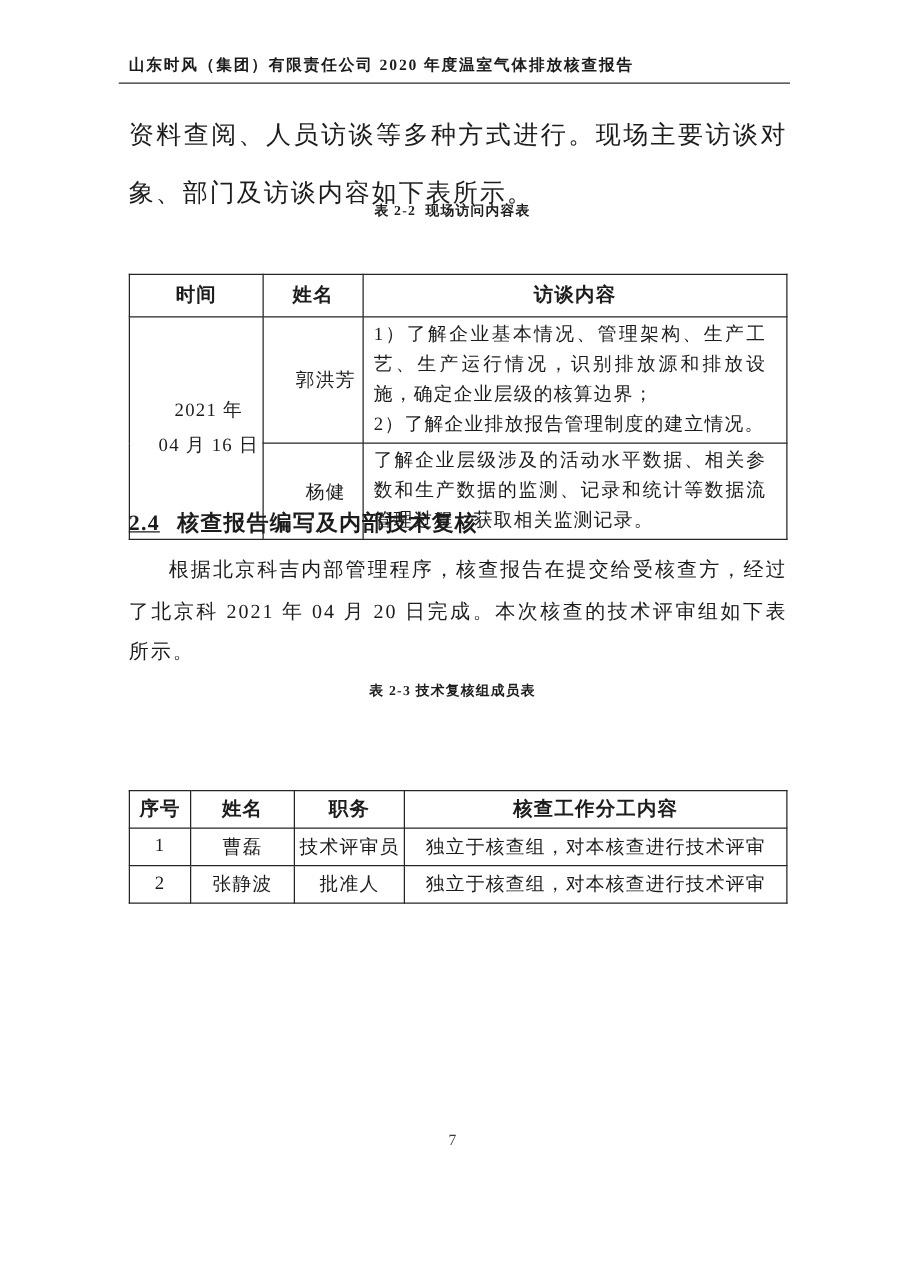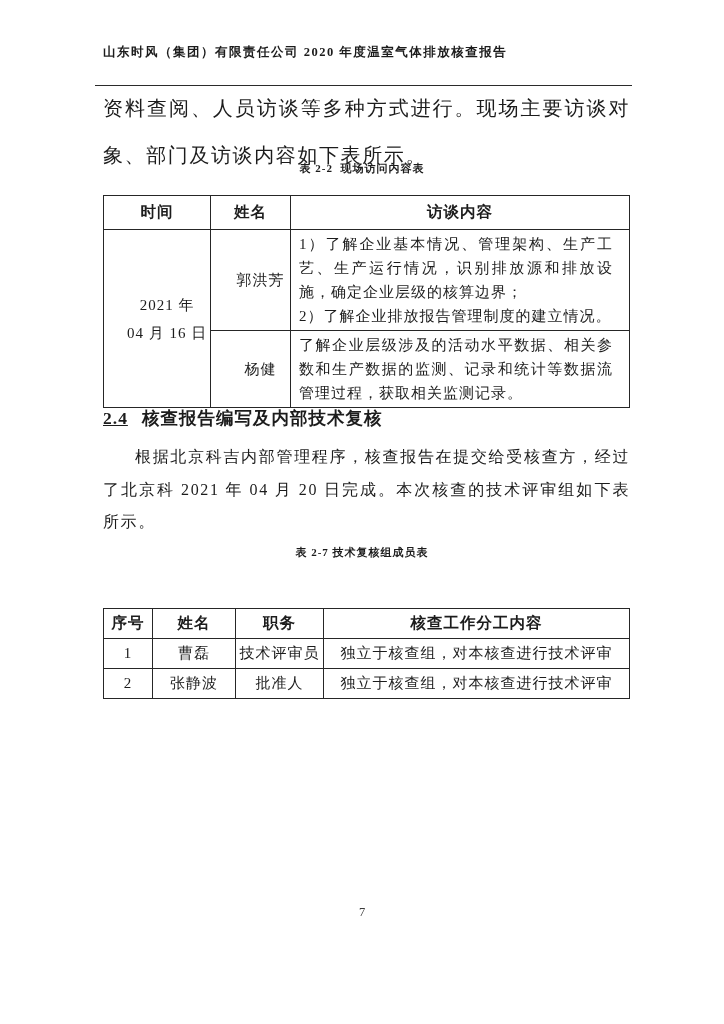--- a/index.html
+++ b/index.html
@@ -16,21 +16,21 @@
     overflow: hidden;
   }
   .abs { position: absolute; }
 
   
   .doc-header {
     left: 95px;
     top: 44px;
     width: 537px;
     border-bottom: 1.5px solid #2b2b2b;
-    padding-bottom: 24px;
+    padding-bottom: 5px;
   }
   .doc-header .hd-text {
     display: block;
     padding-left: 8px;
     font-size: 12.5px;
     font-weight: bold;
     letter-spacing: 1.5px;
     white-space: pre-wrap;
   }
 
@@ -55,20 +55,21 @@
     letter-spacing: 1px;
     white-space: pre-wrap;
   }
   .caption-22 { top: 161px; }
   .caption-23 { top: 545px; }
 
   
   table {
     border-collapse: collapse;
     table-layout: fixed;
+    margin-top: 24px;
   }
   td, th {
     border: 1.5px solid #262626;
     font-size: 15px;
     letter-spacing: 1px;
     padding: 0;
     overflow: hidden;
   }
   th { font-weight: bold; text-align: center; }
 
@@ -169,21 +170,21 @@
     </tr>
   </tbody>
 </table>
 
 <div class="abs section-heading">
   <span class="sec-num">2.4</span><span>核查报告编写及内部技术复核</span>
 </div>
 
 <div class="abs para24">根据北京科吉内部管理程序，核查报告在提交给受核查方，经过了北京科 2021 年 04 月 20 日完成。本次核查的技术评审组如下表所示。</div>
 
-<div class="abs caption caption-23">表 2-7 技术复核组成员表</div>
+<div class="abs caption caption-23">表 2-3 技术复核组成员表</div>
 
 <table class="abs table23">
   <colgroup>
     <col style="width:49px">
     <col style="width:83px">
     <col style="width:88px">
     <col style="width:306px">
   </colgroup>
   <thead>
     <tr>

